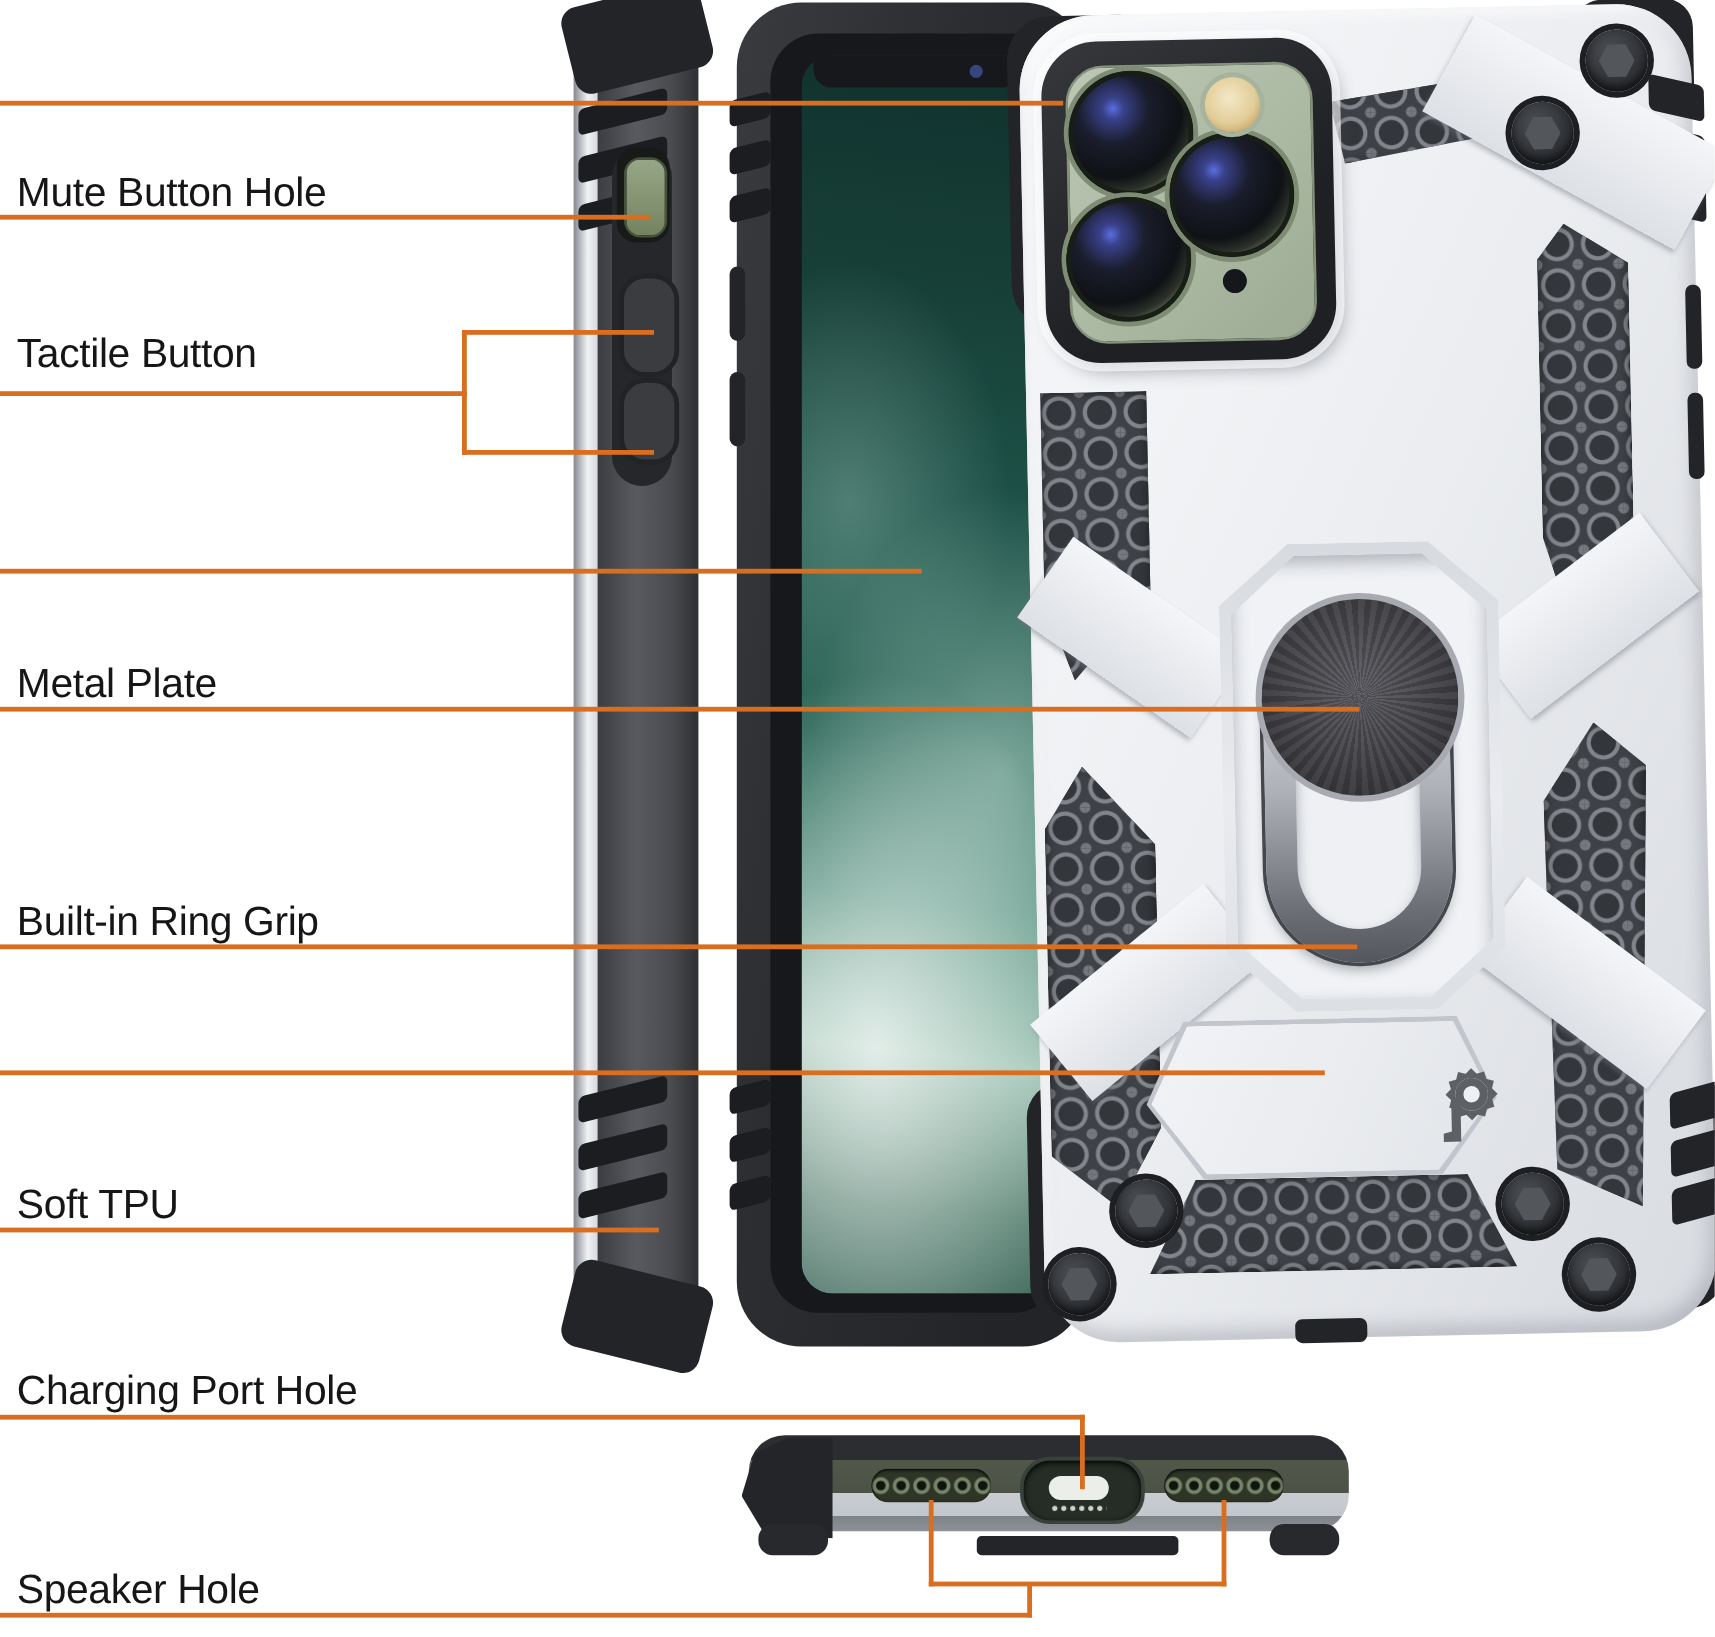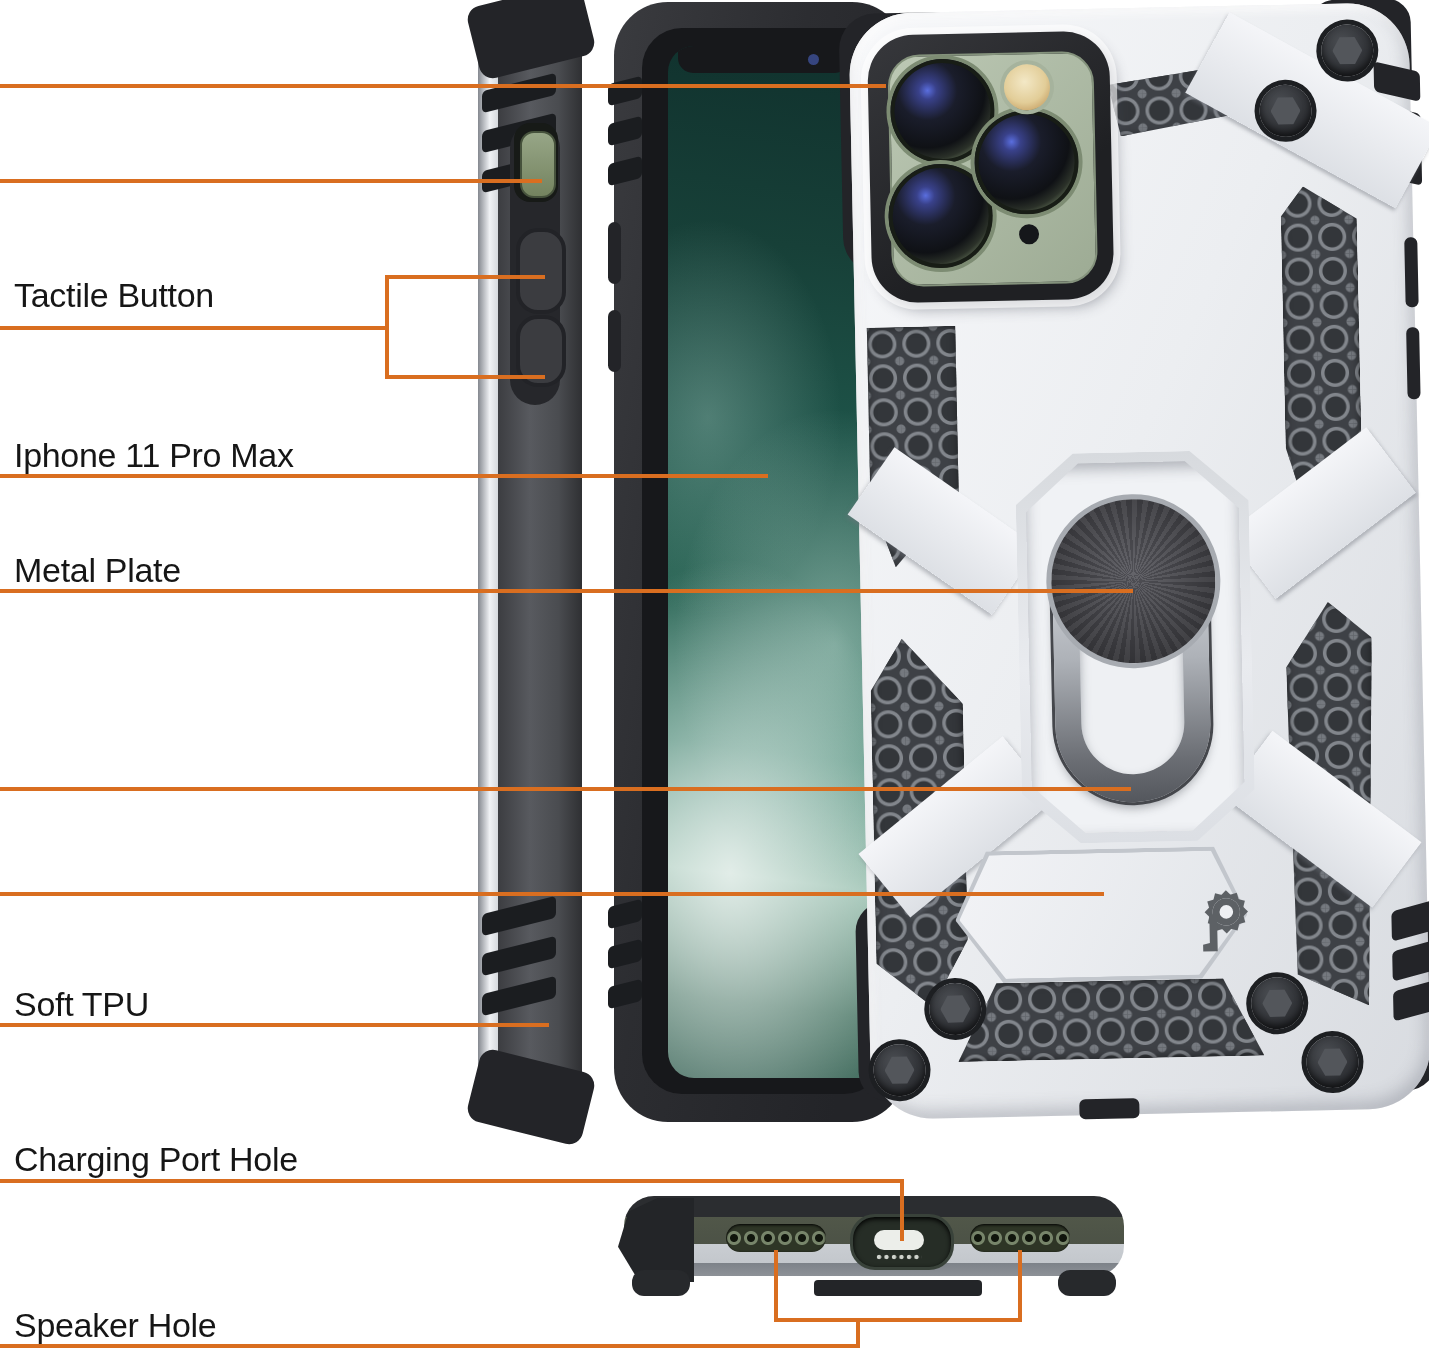--- a/index.html
+++ b/index.html
@@ -230,23 +230,24 @@
     <div class="bt-foot" style="left:14px;top:80px;width:58px;height:26px"></div>
     <div class="bt-foot" style="left:440px;top:80px;width:58px;height:26px"></div>
     <div class="bt-tab"></div>
     <div class="bt-grille" style="left:108px"></div>
     <div class="bt-grille" style="left:352px"></div>
     <div class="bt-port"></div>
     <div class="bt-port-pin"></div>
     <div class="bt-port-dots"></div>
   </div>
 
+  <div class="lbl" style="top:142px">Mute Button Hole</div>
   <div class="lbl" style="top:276px">Tactile Button</div>
-  <div class="lbl" style="top:436px">Iphone 11 Pro Max</div>
   <div class="lbl" style="top:551px">Metal Plate</div>
+  <div class="lbl" style="top:749px">Built-in Ring Grip</div>
   <div class="lbl" style="top:985px">Soft TPU</div>
   <div class="lbl" style="top:1306px">Speaker Hole</div>
   <div class="lbl" style="top:1140px">Charging Port Hole</div>
 
   <div class="rule" style="top:84px;width:886px"></div>
   <div class="rule" style="top:179px;width:542px"></div>
   <div class="rule" style="top:326px;width:389px"></div>
   <div class="vline" style="left:385px;top:275px;height:104px"></div>
   <div class="hline" style="left:385px;top:275px;width:160px"></div>
   <div class="hline" style="left:385px;top:375px;width:160px"></div>

